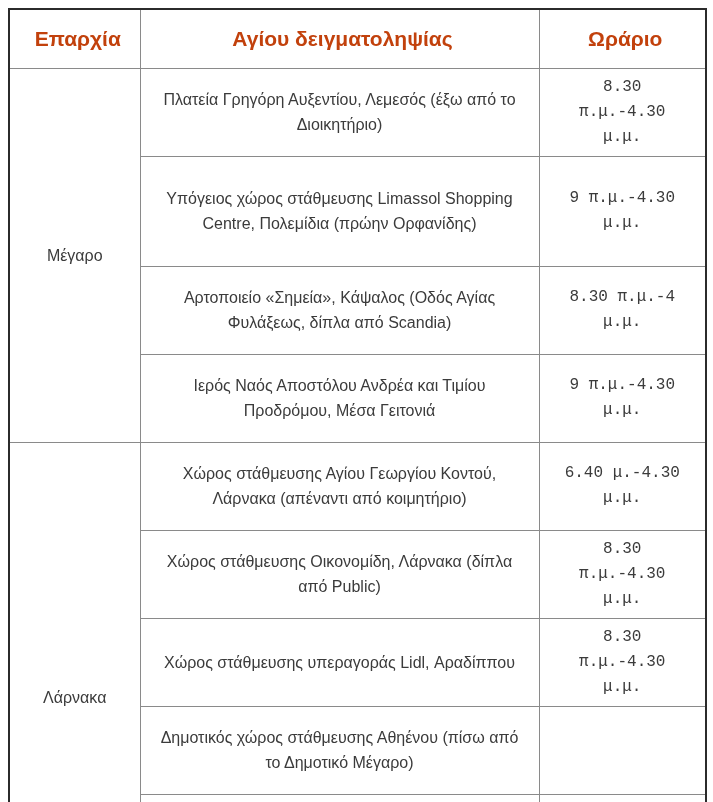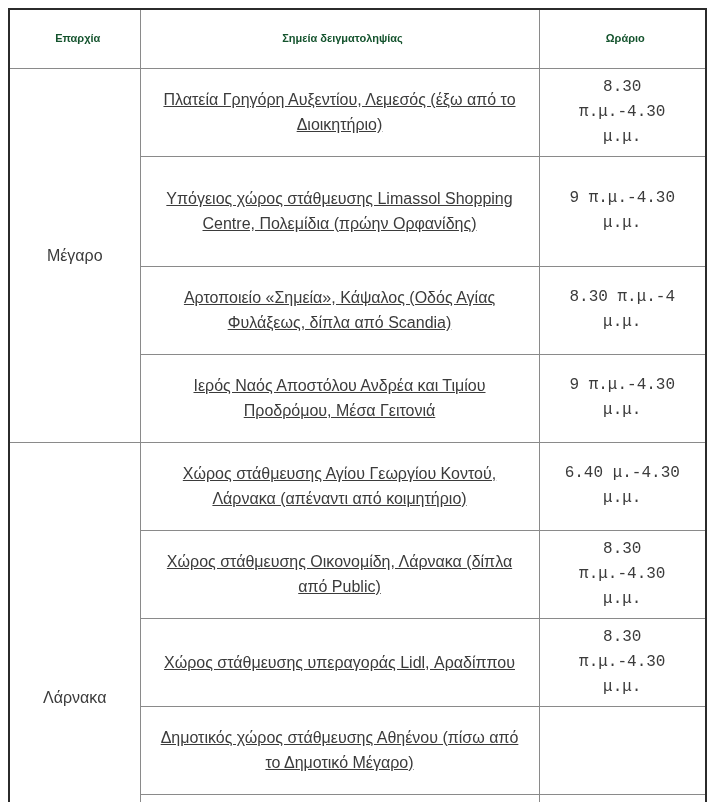--- a/index.html
+++ b/index.html
@@ -29,49 +29,49 @@
     text-align: center;
     vertical-align: middle;
     color: #3b3b3b;
     font-size: 16px;
     line-height: 25px;
     padding: 6px 18px;
     overflow: hidden;
     word-wrap: break-word;
   }
   table.sampling th {
-    color: #14532d;
+    color: #c2410c;
     font-weight: bold;
-    font-size: 11px;
+    font-size: 21px;
     padding-left: 24px;
   }
   col.c-province { width: 131px; }
   col.c-location { width: 399px; }
   col.c-hours    { width: 167px; }
   tr.h59  { height: 59px; }
   tr.h88  { height: 88px; }
   tr.h110 { height: 110px; }
   tr.h160 { height: 160px; }
-  td.location { padding: 6px 20px; text-decoration: underline; }
+  td.location { padding: 6px 20px; }
   td.hours    { padding: 6px 14px; font-family: Liberation Mono, monospace; }
 </style>
 </head>
 <body>
 
 <div class="viewport">
   <table class="sampling">
     <colgroup>
       <col class="c-province">
       <col class="c-location">
       <col class="c-hours">
     </colgroup>
     <thead>
       <tr class="h59">
         <th>Επαρχία</th>
-        <th>Σημεία δειγματοληψίας</th>
+        <th>Αγίου δειγματοληψίας</th>
         <th>Ωράριο</th>
       </tr>
     </thead>
     <tbody>
       <tr class="h88">
         <td rowspan="4" class="province">Μέγαρο</td>
         <td class="location">Πλατεία Γρηγόρη Αυξεντίου, Λεμεσός (έξω από το Διοικητήριο)</td>
         <td class="hours">8.30 π.μ.-4.30 μ.μ.</td>
       </tr>
       <tr class="h110">

